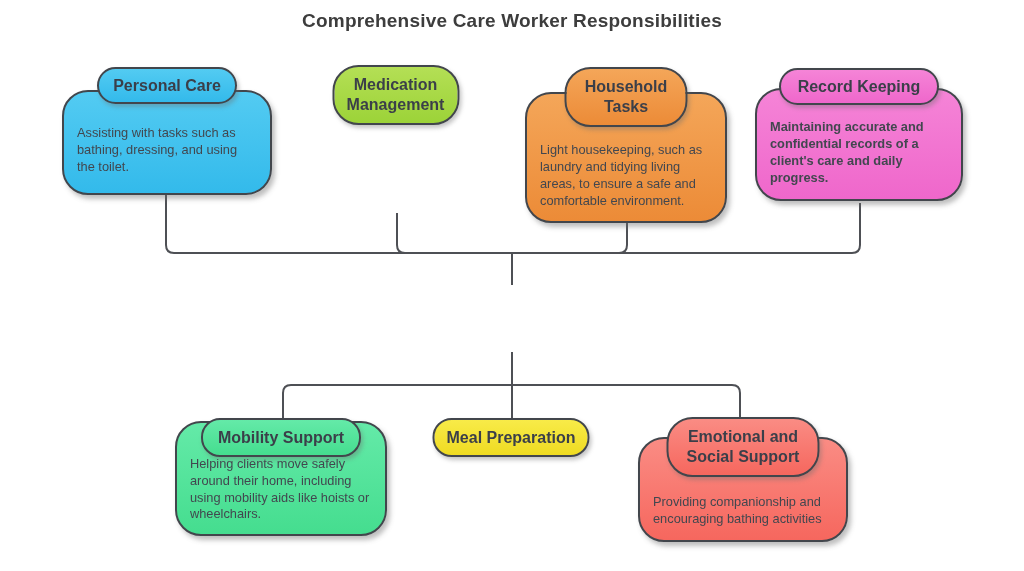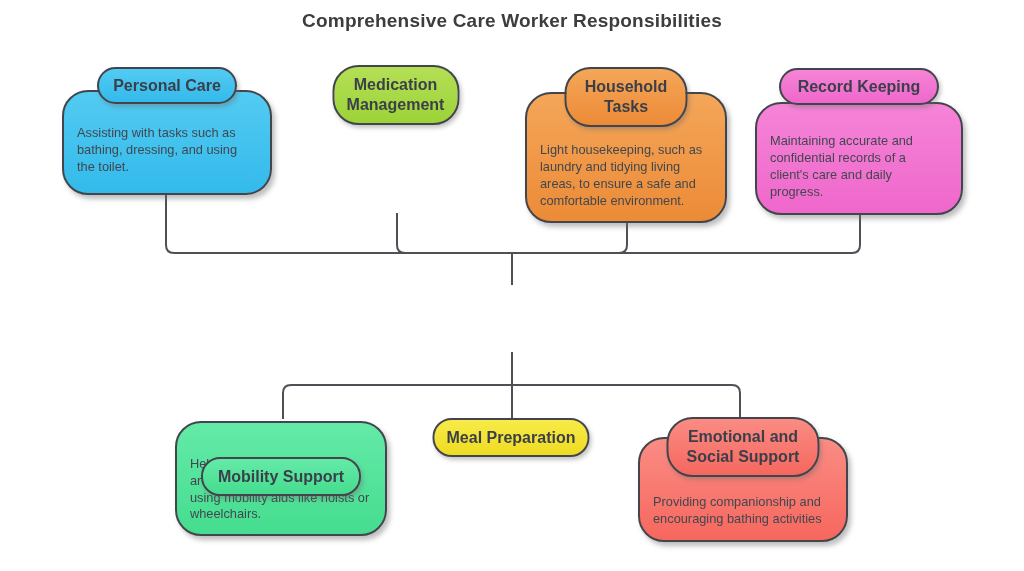--- a/index.html
+++ b/index.html
@@ -51,26 +51,26 @@
 
   #card-med {left:293px;top:65px; width:205px;height:148px;}
   #card-med  .card-body{top:23px;height:125px;padding-top:39px;}
   #card-med  .card-pill{width:127px;height:60px;}
 
   #card-hh  {left:525px;top:67px; width:202px;height:156px;}
   #card-hh   .card-body{top:25px;height:131px;padding-top:37px;}
   #card-hh   .card-pill{width:123px;height:60px;}
 
   #card-rk  {left:755px;top:68px; width:208px;height:135px;}
-  #card-rk   .card-body{top:34px;height:113px;padding-top:17px;}
+  #card-rk   .card-body{top:20px;height:113px;padding-top:17px;font-weight:bold;}
   #card-rk   .card-pill{width:160px;height:37px;}
 
   #card-mob {left:175px;top:418px;width:212px;height:134px;}
   #card-mob  .card-body{top:3px;height:115px;padding-top:22px;}
-  #card-mob  .card-pill{width:160px;height:39px;margin-top:39px;}
+  #card-mob  .card-pill{width:160px;height:39px;}
 
   #card-meal{left:410px;top:418px;width:202px;height:135px;}
   #card-meal .card-body{top:19px;height:116px;padding-top:22px;}
   #card-meal .card-pill{width:157px;height:39px;}
 
   #card-emo {left:638px;top:417px;width:210px;height:125px;}
   #card-emo  .card-body{top:20px;height:105px;padding-top:42px;}
   #card-emo  .card-pill{width:153px;height:60px;}
 </style>
 </head>

